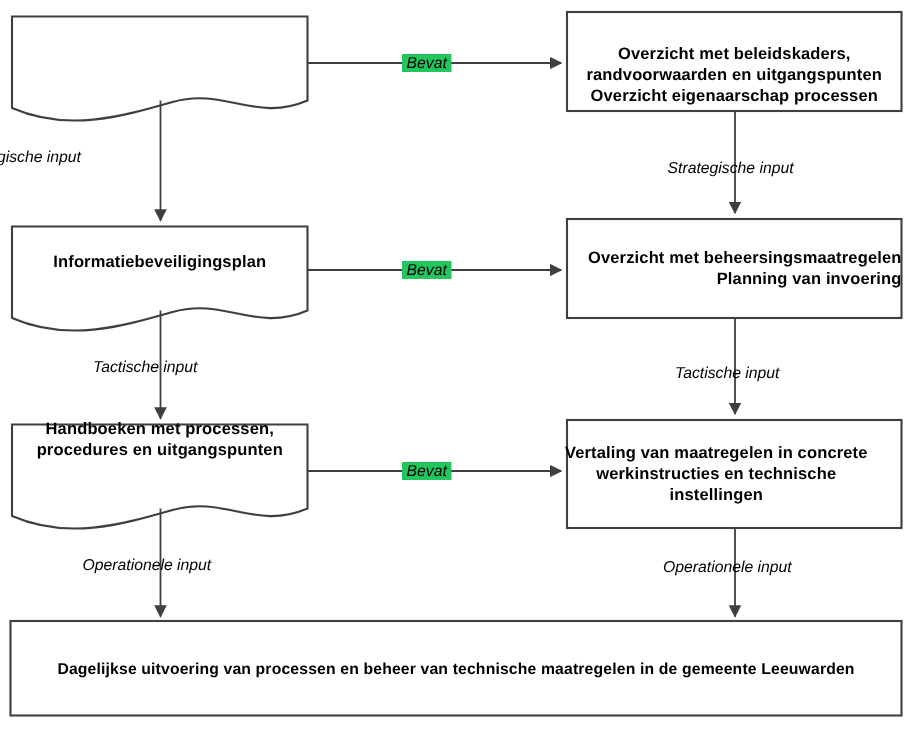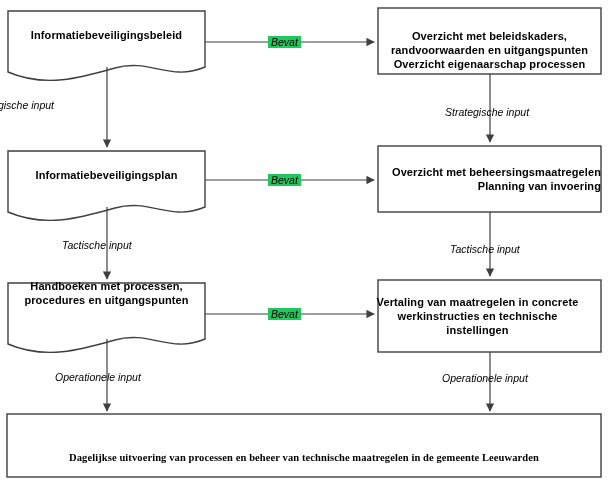--- a/index.html
+++ b/index.html
@@ -93,23 +93,20 @@
 
     <line x1="107" y1="67" x2="107" y2="147" stroke="#3f3f3f" stroke-width="1.2" marker-end="url(#arrow)"></line>
     <line x1="107" y1="207" x2="107" y2="279" stroke="#3f3f3f" stroke-width="1.2" marker-end="url(#arrow)"></line>
     <line x1="107" y1="339" x2="107" y2="411" stroke="#3f3f3f" stroke-width="1.2" marker-end="url(#arrow)"></line>
 
     <line x1="490" y1="74" x2="490" y2="142" stroke="#3f3f3f" stroke-width="1.2" marker-end="url(#arrow)"></line>
     <line x1="490" y1="212" x2="490" y2="276" stroke="#3f3f3f" stroke-width="1.2" marker-end="url(#arrow)"></line>
     <line x1="490" y1="352" x2="490" y2="411" stroke="#3f3f3f" stroke-width="1.2" marker-end="url(#arrow)"></line>
   </svg>
 
-  <div class="node-text" style="left:8px; top:11px; width:197px; height:48px;">
-    <span>Informatiebeveiligingsbeleid</span>
-  </div>
 
   <div class="node-text" style="left:378px; top:8px; width:223px; height:84px;">
     <div style="width:100%;">
       <span>Overzicht met beleidskaders,</span>
       <span>randvoorwaarden en uitgangspunten</span>
       <span>Overzicht eigenaarschap processen</span>
     </div>
   </div>
 
   <div class="node-text" style="left:8px; top:151px; width:197px; height:48px;justify-content:center;">
@@ -131,21 +128,21 @@
   </div>
 
   <div class="node-text" style="left:368px; top:280px; width:219px; height:72px;">
     <div style="width:100%;">
       <span>Vertaling van maatregelen in concrete</span>
       <span>werkinstructies en technische</span>
       <span>instellingen</span>
     </div>
   </div>
 
-  <div class="node-text" style="left:7px; top:426px; width:594px; height:63px; font-size:10.5px;font-family:Liberation Serif, serif;">
+  <div class="node-text" style="left:7px; top:414px; width:594px; height:63px; font-size:10.5px;">
     <span>Dagelijkse uitvoering van processen en beheer van technische maatregelen in de gemeente Leeuwarden</span>
   </div>
 
   <div class="edge-label horiz" style="left:268px; top:36px;">Bevat</div>
 
   <div class="edge-label horiz" style="left:268px; top:174px;">Bevat</div>
 
   <div class="edge-label horiz" style="left:268px; top:308px;">Bevat</div>
 
   <div class="edge-label" style="left:56px; top:99px; transform:translateX(-100%); background:none;">Strategische input</div>

